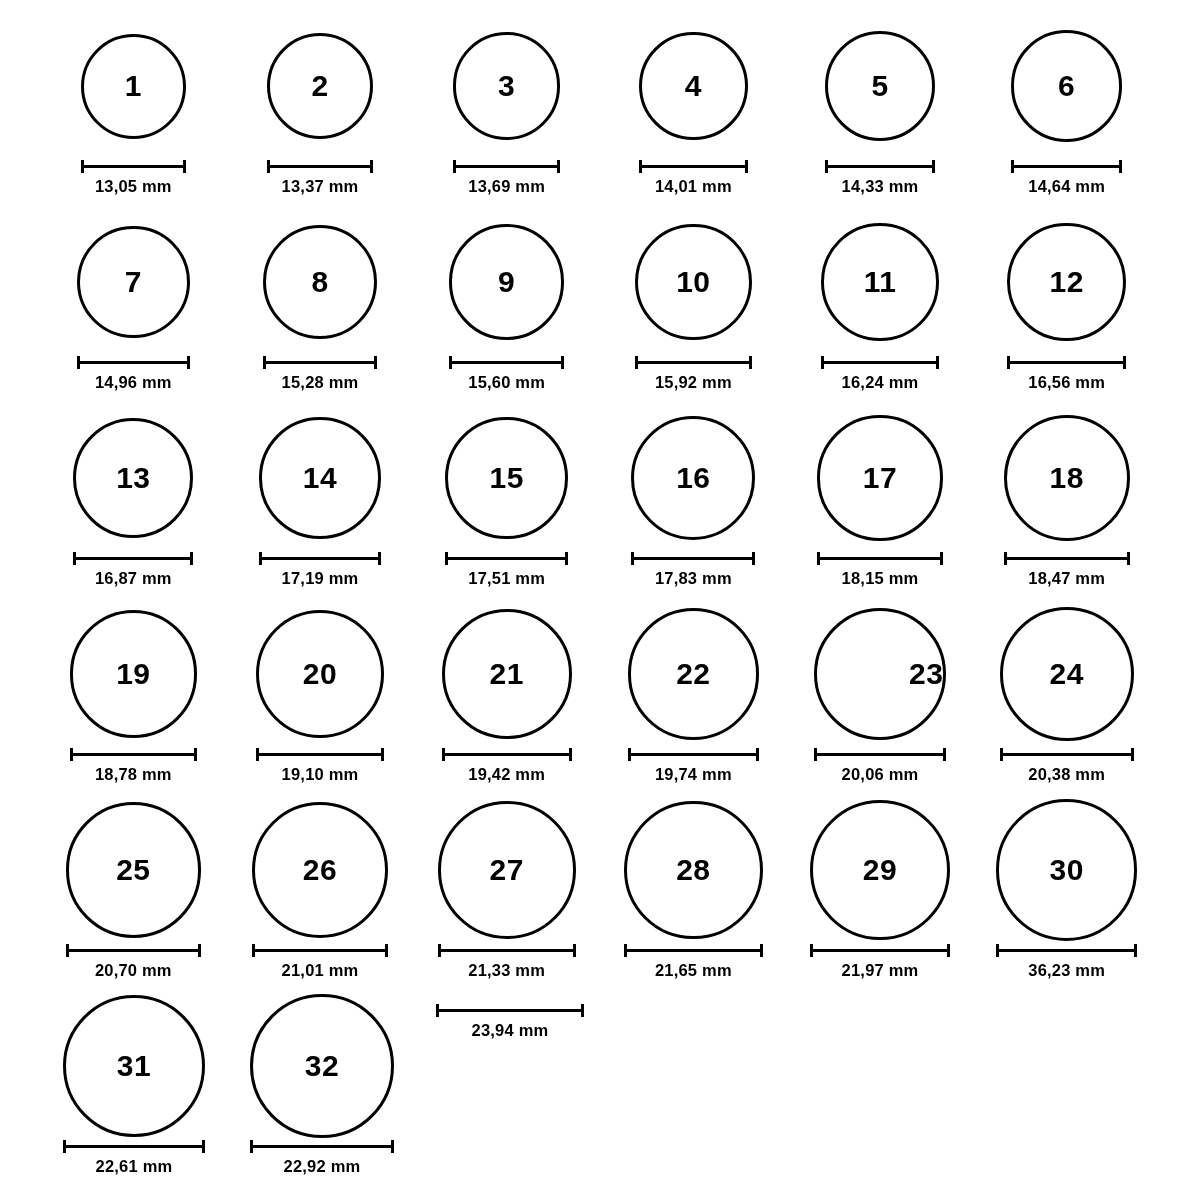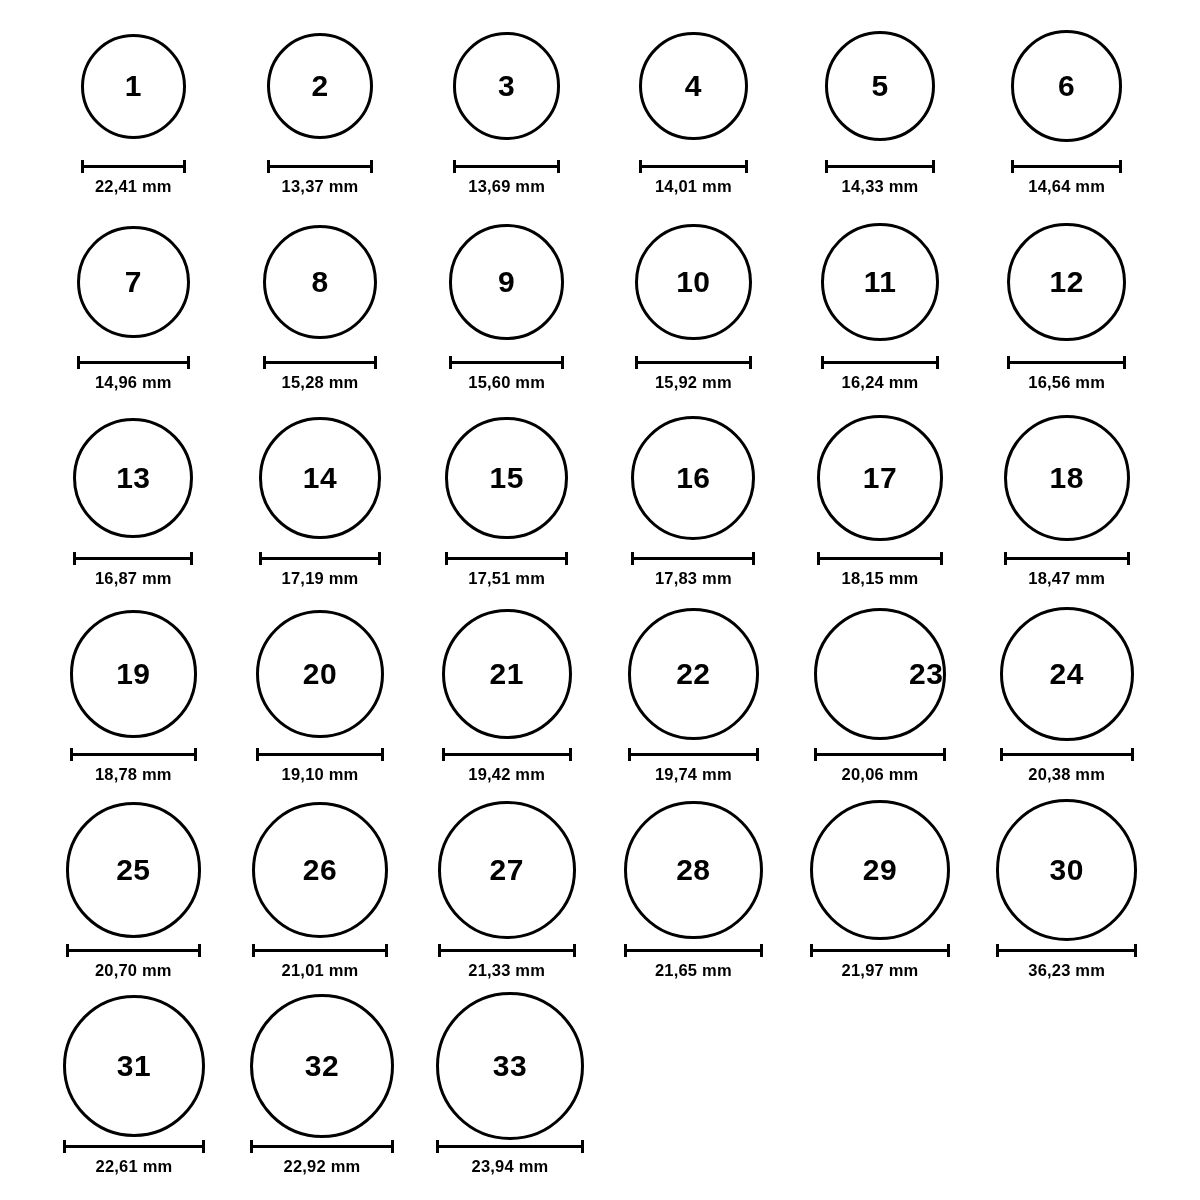--- a/index.html
+++ b/index.html
@@ -96,21 +96,21 @@
         <div class="circle-wrap">
           <div class="ring-circle" style="width: 105px; height: 105px;">
             <span class="ring-number">1</span>
           </div>
         </div>
         <div class="measure-bar" style="width: 105px;">
           <div class="line"></div>
           <div class="tick left"></div>
           <div class="tick right"></div>
         </div>
-        <div class="measure-label">22,41 mm</div>
+        <div class="measure-label">13,05 mm</div>
       </div>
       <div class="size-cell">
         <div class="circle-wrap">
           <div class="ring-circle" style="width: 106.264px; height: 106.264px;">
             <span class="ring-number">2</span>
           </div>
         </div>
         <div class="measure-bar" style="width: 106.264px;">
           <div class="line"></div>
           <div class="tick left"></div>
@@ -512,25 +512,20 @@
           </div>
         </div>
         <div class="measure-bar" style="width: 143.972px;">
           <div class="line"></div>
           <div class="tick left"></div>
           <div class="tick right"></div>
         </div>
         <div class="measure-label">22,92 mm</div>
       </div>
       <div class="size-cell">
-        <div class="circle-wrap">
-          <div class="ring-circle" style="width: 148px; height: 148px;">
-            <span class="ring-number">33</span>
-          </div>
-        </div>
         <div class="measure-bar" style="width: 148px;">
           <div class="line"></div>
           <div class="tick left"></div>
           <div class="tick right"></div>
         </div>
         <div class="measure-label">23,94 mm</div>
       </div>
     </div>
   </div>
 

